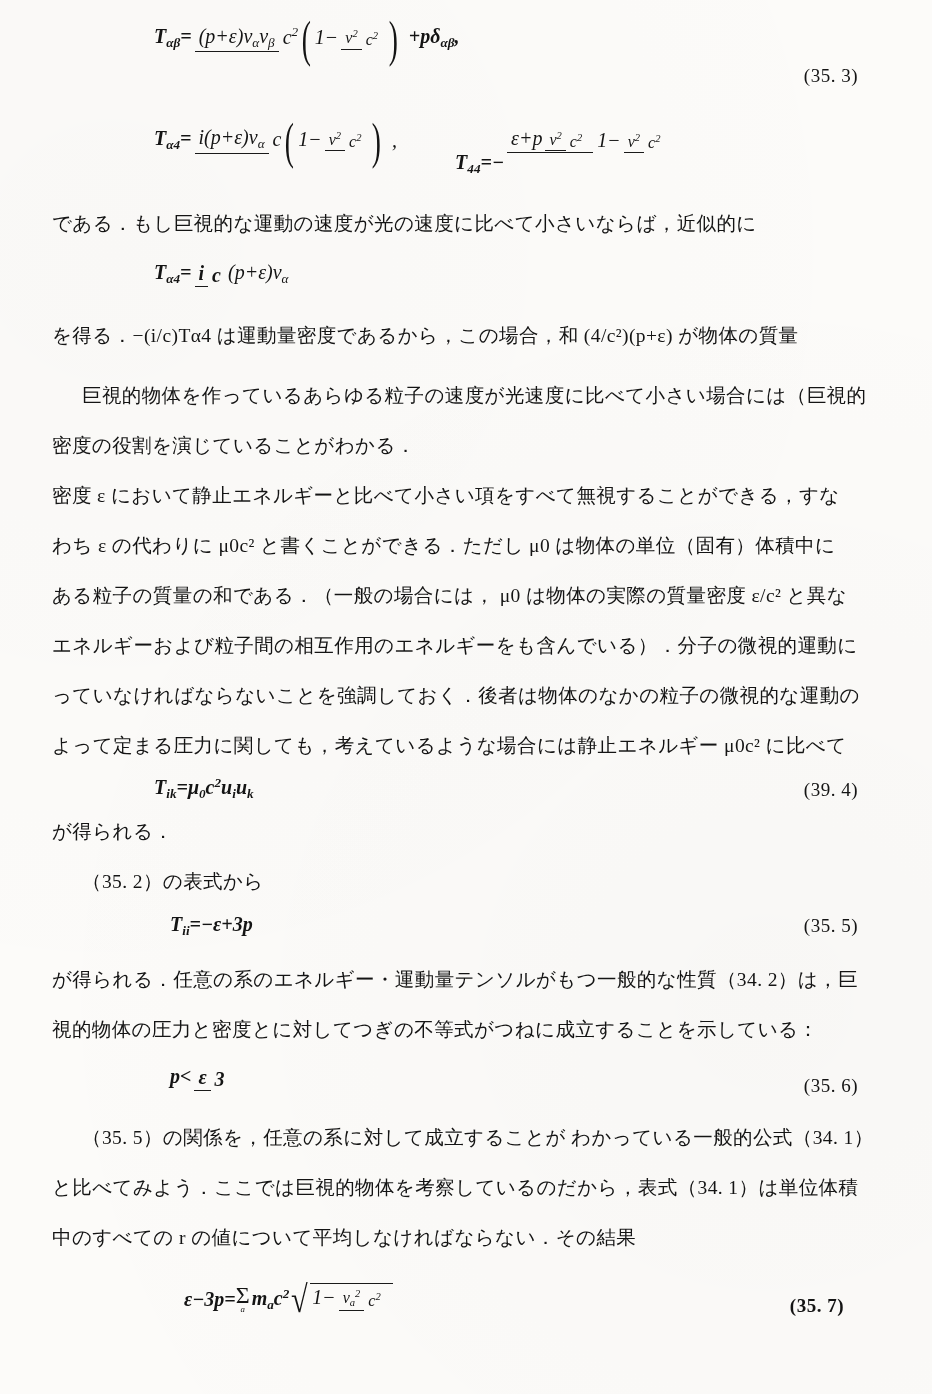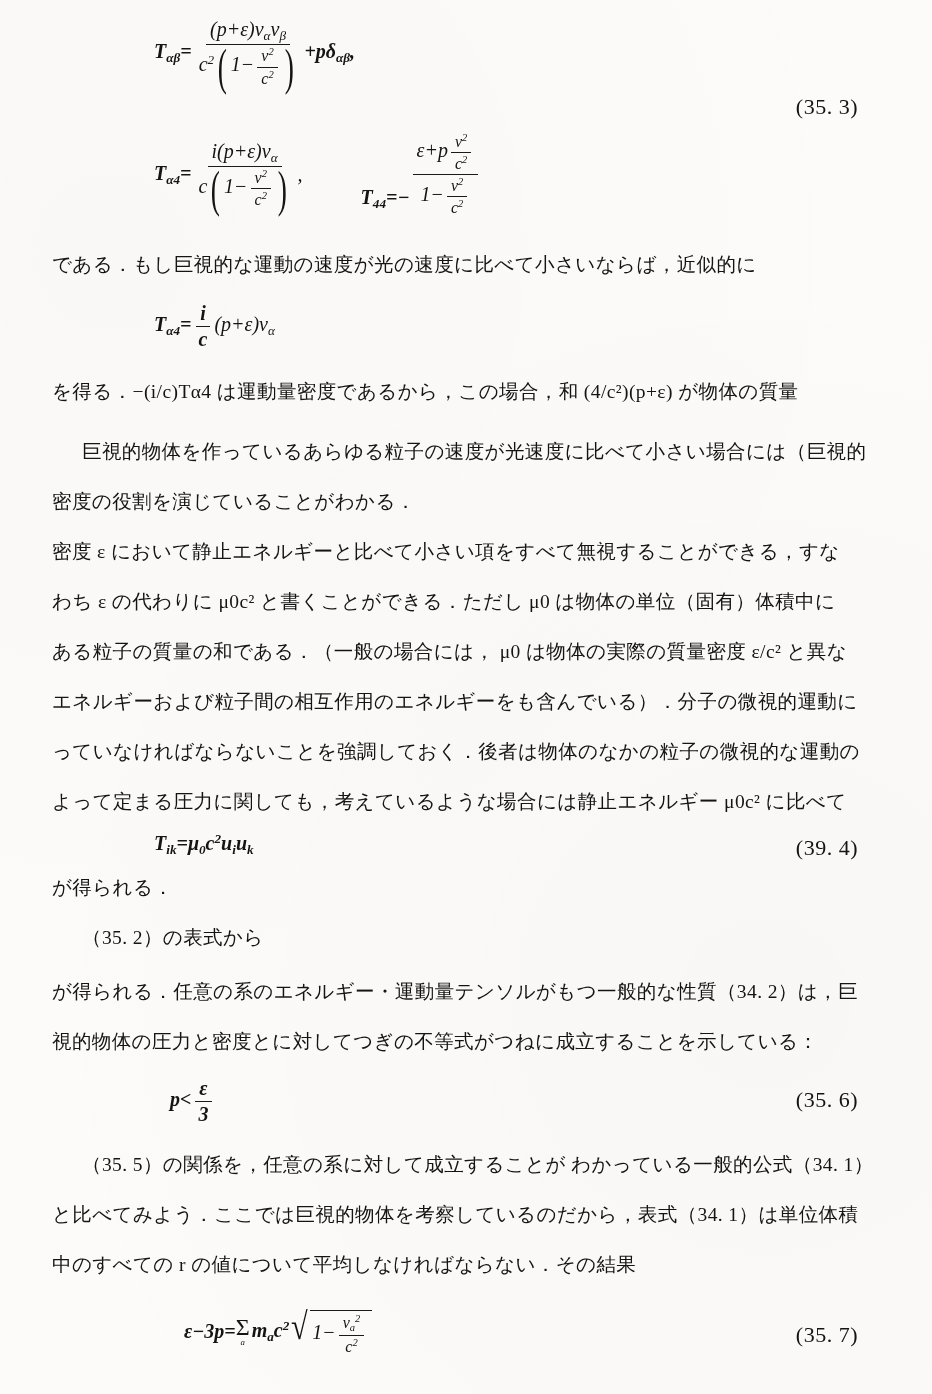--- a/index.html
+++ b/index.html
@@ -70,21 +70,20 @@
     vertical-align: -0.32em;
     font-style: italic;
   }
   .sup {
     font-size: 0.66em;
     vertical-align: 0.55em;
     font-style: italic;
   }
   .frac {
     display: inline-flex;
-    flex-direction: column;
     align-items: center;
     vertical-align: middle;
     margin: 0 3px;
   }
   .frac > .num {
     padding: 0 4px 1px 4px;
     border-bottom: 1.4px solid #1a1a1a;
     line-height: 1.15;
   }
   .frac > .den {
@@ -96,21 +95,21 @@
     display: inline-block;
     font-size: 2.5em;
     font-style: normal;
     transform: scaleX(0.55);
     vertical-align: middle;
     line-height: 0.8;
   }
   .tagright {
     position: absolute;
     right: 0;
-    font-size: 22px;
+    font-size: 19px;
     font-style: normal;
     font-family: "Liberation Serif", serif;
     letter-spacing: 0.5px;
   }
   .eqline {
     position: relative;
     min-height: 34px;
   }
   .sqrt {
     display: inline-flex;
@@ -235,20 +234,28 @@
           T<span class="sub">ik</span>=μ<span class="sub upright">0</span>c<span class="sup">2</span>u<span class="sub">i</span>u<span class="sub">k</span>
         </span>
       </div>
       <span class="tagright" style="top:4px; right:30px;">(39. 4)</span>
     </div>
 
     <p class="para" style="margin-top:2px;">が得られる．</p>
 
     <p class="para indent" style="margin-top:6px;">（35. 2）の表式から</p>
 
+    <div class="eqline" style="margin-top:10px;">
+      <div class="math-row" style="padding-left:126px;">
+        <span class="math bmath">
+          T<span class="sub">ii</span>=−ε+3p
+        </span>
+      </div>
+      <span class="tagright" style="top:2px; right:30px;">(35. 5)</span>
+    </div>
 
     <p class="para" style="margin-top:12px;">が得られる．任意の系のエネルギー・運動量テンソルがもつ一般的な性質（34. 2）は，巨</p>
     <p class="para">視的物体の圧力と密度とに対してつぎの不等式がつねに成立することを示している：</p>
 
     <div class="eqline" style="margin-top:14px;">
       <div class="math-row" style="padding-left:126px;">
         <span class="math bmath">
           p&lt;<span class="frac">
               <span class="num">ε</span>
               <span class="den">3</span>
@@ -275,17 +282,17 @@
           m<span class="sub">a</span>c<span class="sup">2</span>
         </span>
         <span class="sqrt math">
           <span class="radical">√</span>
           <span class="under">1−<span class="frac small">
                 <span class="num">v<span class="sub">a</span><span class="sup">2</span></span>
                 <span class="den">c<span class="sup">2</span></span>
               </span></span>
         </span>
       </div>
-      <span class="tagright" style="top:14px; right:30px;">(35. 7)</span>
+      <span class="tagright" style="top:14px; right:44px;font-weight:bold;">(35. 7)</span>
     </div>
 
   </div>
 </div>
 
 </body></html>

